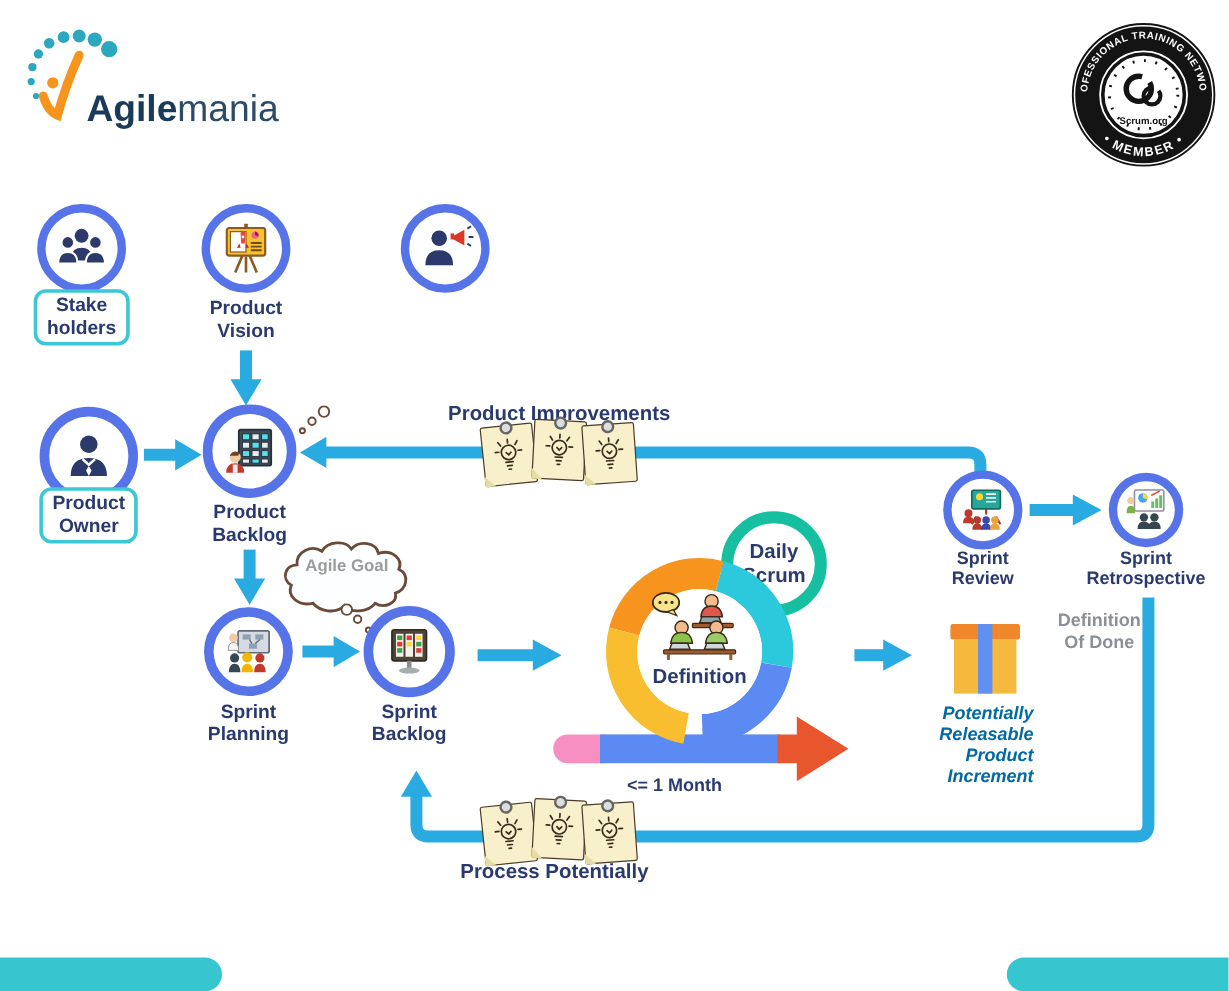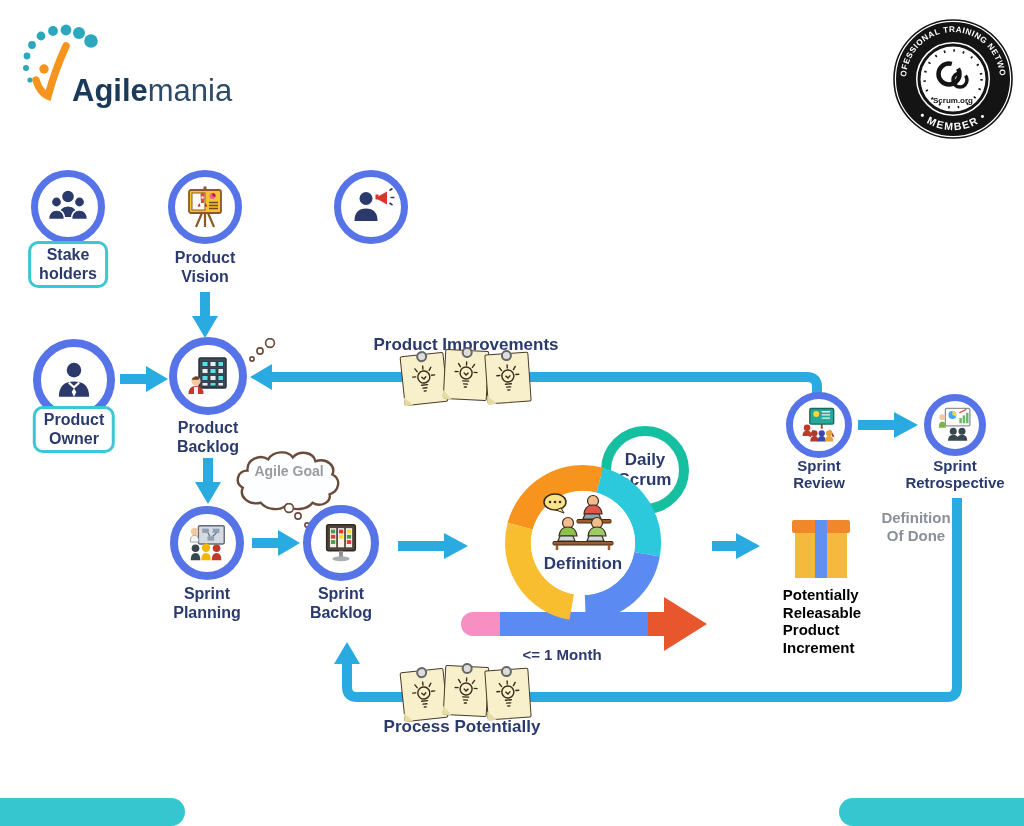--- a/index.html
+++ b/index.html
@@ -37,22 +37,22 @@
        line-height:1.15;white-space:pre-line;z-index:2;}
   .loopcenter{position:absolute;left:513px;top:492px;width:140px;z-index:4;text-align:center;}
   .loopcenter .devlabel{margin-top:2px;color:#2A3A6D;font-weight:bold;font-size:17px;}
   
   .gift{position:absolute;left:792px;top:520px;width:58px;height:58px;z-index:3;}
   .gift .lid{position:absolute;left:0;top:0;width:58px;height:13px;background:#F0882B;border-radius:2px;}
   .gift .box{position:absolute;left:3px;top:13px;width:52px;height:45px;background:#F5B93E;}
   .gift .ribbon{position:absolute;left:23px;top:0;width:12px;height:58px;background:#6090F0;}
   .dod{position:absolute;left:916px;top:509px;transform:translateX(-50%);color:#8A8F98;
        font-weight:bold;font-size:15px;line-height:1.2;text-align:center;white-space:pre-line;z-index:3;}
-  .increment{position:absolute;left:822px;top:586px;transform:translateX(-50%);color:#000000;
-       font-weight:bold;font-size:15px;line-height:1.18;text-align:left;white-space:pre-line;z-index:3;}
+  .increment{position:absolute;left:822px;top:586px;transform:translateX(-50%);color:#0369a1;
+       font-weight:bold;font-size:15px;line-height:1.18;text-align:right;white-space:pre-line;z-index:3;font-style:italic;}
   .duration{position:absolute;left:562px;top:646px;transform:translateX(-50%);color:#2A3A6D;
        font-weight:bold;font-size:15px;white-space:nowrap;z-index:3;}
   .corner{position:absolute;bottom:0;height:28px;background:#36C6CF;z-index:1;}
   .corner.l{left:0;width:185px;border-radius:0 14px 14px 0;}
   .corner.r{right:0;width:185px;border-radius:14px 0 0 14px;}
   .badge text, .badge textPath{font-family:"Liberation Sans",sans-serif;font-weight:bold;}
   .logotext{font-family:"Liberation Sans",sans-serif;}
   svg{display:block;}
 </style>
 </head>

